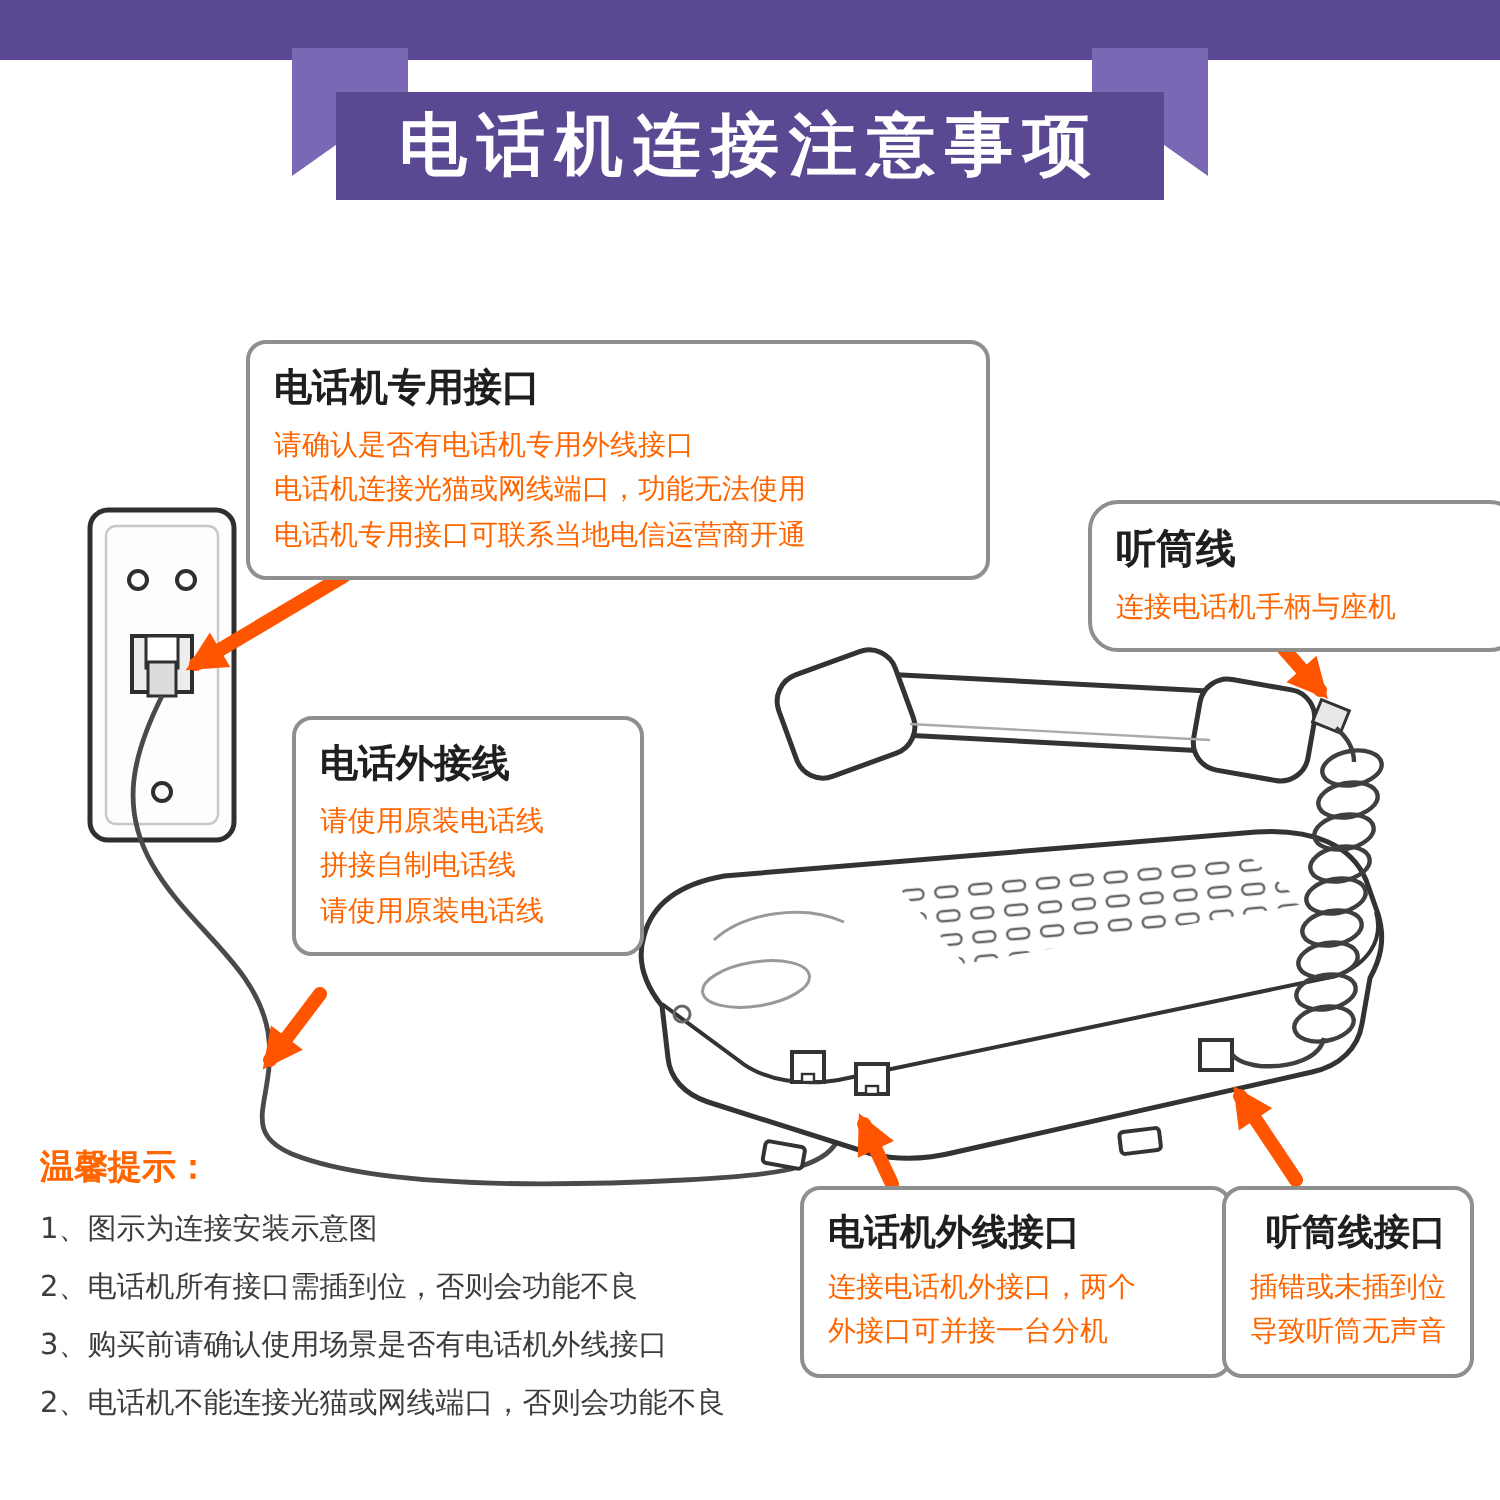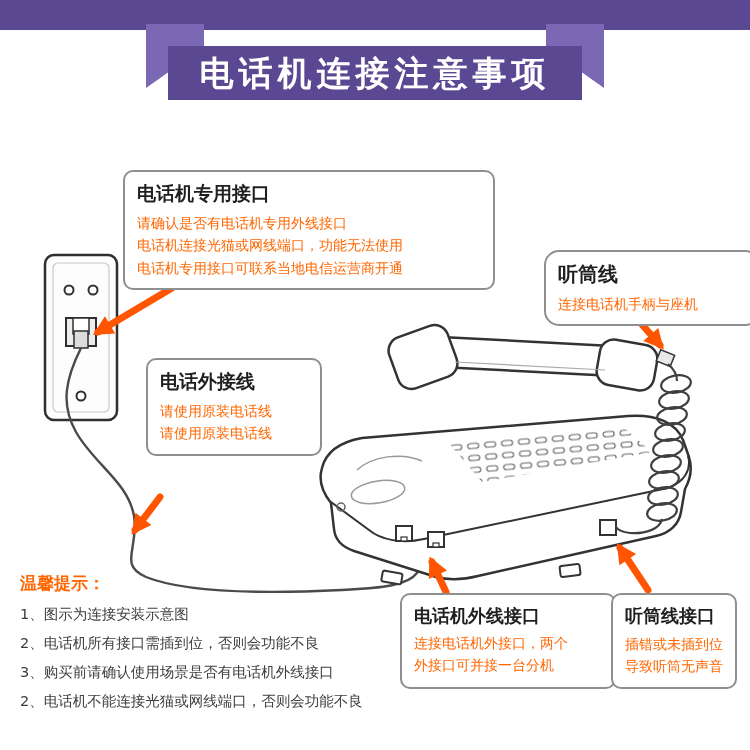--- a/index.html
+++ b/index.html
@@ -17,24 +17,24 @@
 
   
   .callout{position:absolute;background:#ffffff;border:2px solid #8f8f8f;border-radius:10px;
            padding:9px 12px;box-sizing:border-box;}
   .callout-title{color:#1f1f1f;font-weight:700;font-size:19px;margin-bottom:5px;}
   .callout-line{color:#ff6600;font-size:14px;line-height:1.6;}
   #callout-dedicated{left:123px;top:170px;width:372px;}
   #callout-extcable{left:146px;top:358px;width:176px;}
   #callout-handsetcord{left:544px;top:250px;width:216px;border-radius:15px;}
   #callout-handsetcord .callout-title{font-size:20px;}
-  #callout-extport{left:400px;top:593px;width:216px;font-family:Liberation Serif, serif;}
+  #callout-extport{left:400px;top:593px;width:216px;}
   #callout-extport .callout-title{font-size:18px;}
   #callout-cordport{left:611px;top:593px;width:126px;}
-  #callout-cordport .callout-title{font-size:18px;}
+  #callout-cordport .callout-title{font-size:18px;text-align:right;}
   #callout-cordport .callout-line{font-size:14px;}
 
   .illustration{position:absolute;left:0;top:0;}
 
   
   .tips{position:absolute;left:20px;top:572px;width:380px;}
   .tips-title{color:#ff6600;font-weight:700;font-size:17px;}
   .tip{color:#3d3d3d;font-size:14.5px;margin-top:10px;}
 </style>
 </head>
@@ -126,20 +126,21 @@
   <div class="callout" id="callout-dedicated">
     <div class="callout-title">电话机专用接口</div>
     <div class="callout-line">请确认是否有电话机专用外线接口</div>
     <div class="callout-line">电话机连接光猫或网线端口，功能无法使用</div>
     <div class="callout-line">电话机专用接口可联系当地电信运营商开通</div>
   </div>
 
   <div class="callout" id="callout-extcable">
     <div class="callout-title">电话外接线</div>
     <div class="callout-line">请使用原装电话线</div>
+    <div class="callout-line">拼接自制电话线</div>
     <div class="callout-line">请使用原装电话线</div>
   </div>
 
   <div class="callout" id="callout-handsetcord">
     <div class="callout-title">听筒线</div>
     <div class="callout-line">连接电话机手柄与座机</div>
   </div>
 
   <div class="callout" id="callout-extport">
     <div class="callout-title">电话机外线接口</div>

